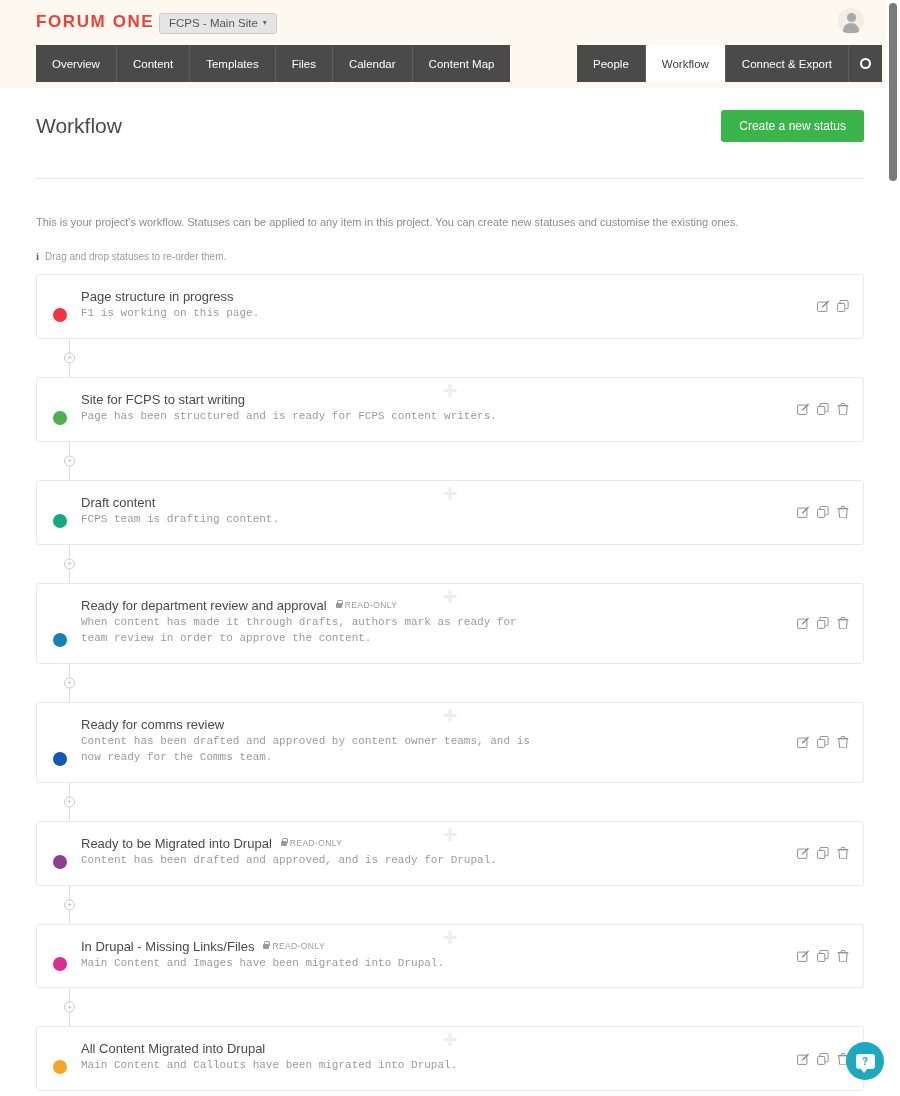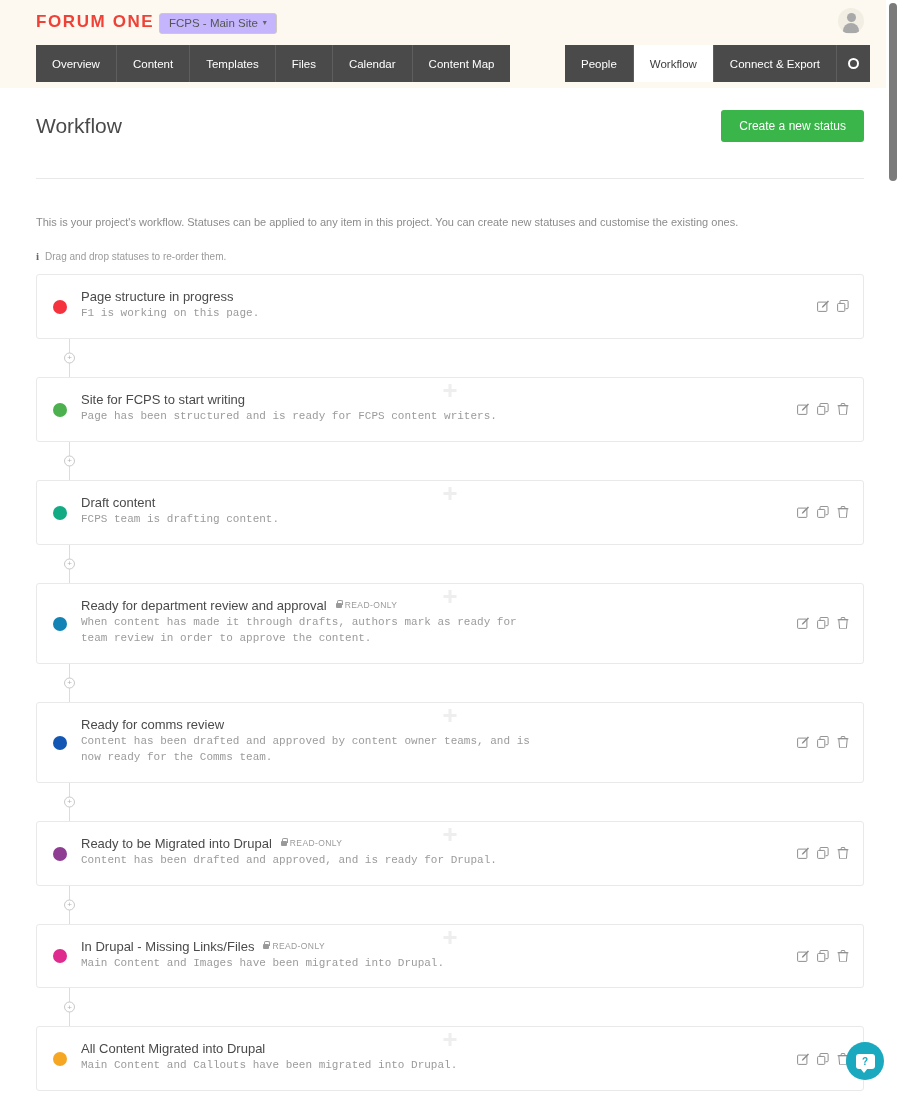--- a/index.html
+++ b/index.html
@@ -20,21 +20,21 @@
     position: relative;
   }
   .logo {
     position: absolute; left: 36px; top: 12px;
     font-size: 17px; font-weight: 700; letter-spacing: 1.6px;
     color: #ef4136;
   }
   .project-select {
     position: absolute; left: 159px; top: 13px;
     border: 1px solid #cfcabd; border-radius: 3px;
-    background: #c4b5fd;
+    background: #e5e5e5;
     padding: 3px 9px 4px 9px;
     font-size: 11.5px; color: #555;
     display: flex; align-items: center; gap: 5px;
   }
   .caret { font-size: 8px; color: #666; line-height: 1; }
 
   .avatar {
     position: absolute; right: 36px; top: 8px;
     width: 26px; height: 26px; border-radius: 50%;
     background: #f2eee4;
@@ -48,21 +48,21 @@
   .avatar .body {
     width: 16px; height: 10px; border-radius: 9px 9px 0 0;
     background: #a9a9a9; position: absolute; bottom: 1px;
   }
 
   .navrow {
     position: absolute; left: 0; right: 0; top: 45px;
     height: 37px;
   }
   .nav-left { position: absolute; left: 36px; top: 0; display: flex; }
-  .nav-right { position: absolute; right: 30px; top: 0; display: flex; }
+  .nav-right { position: absolute; right: 18px; top: 0; display: flex; }
   .navtab {
     background: #4a4a4a; color: #ffffff;
     font-size: 11.5px;
     padding: 0 16px; height: 37px;
     display: flex; align-items: center; justify-content: center;
     border-right: 1px solid #5e5e5e;
     white-space: nowrap;
   }
   .nav-left .navtab:last-child,
   .nav-right .navtab:last-child { border-right: none; }
@@ -103,21 +103,21 @@
   }
 
   
   .statuses { margin-top: 12px; position: relative; }
 
   .status-card {
     position: relative;
     background: #fff;
     border: 1px solid #e9e9e9;
     border-radius: 3px;
-    display: flex; align-items: center;
+    display: flex; align-items: flex-end;
     padding: 14px 16px 16px 16px;
     min-height: 60px;
   }
   .dot {
     width: 14px; height: 14px; border-radius: 50%;
     flex: 0 0 14px; margin-top: 3px; margin-right: 14px;
   }
   .card-body { flex: 1 1 auto; padding-right: 60px; }
   .card-title-row { display: flex; align-items: center; gap: 9px; }
   .card-title { font-size: 13px; color: #4a4a4a; }

